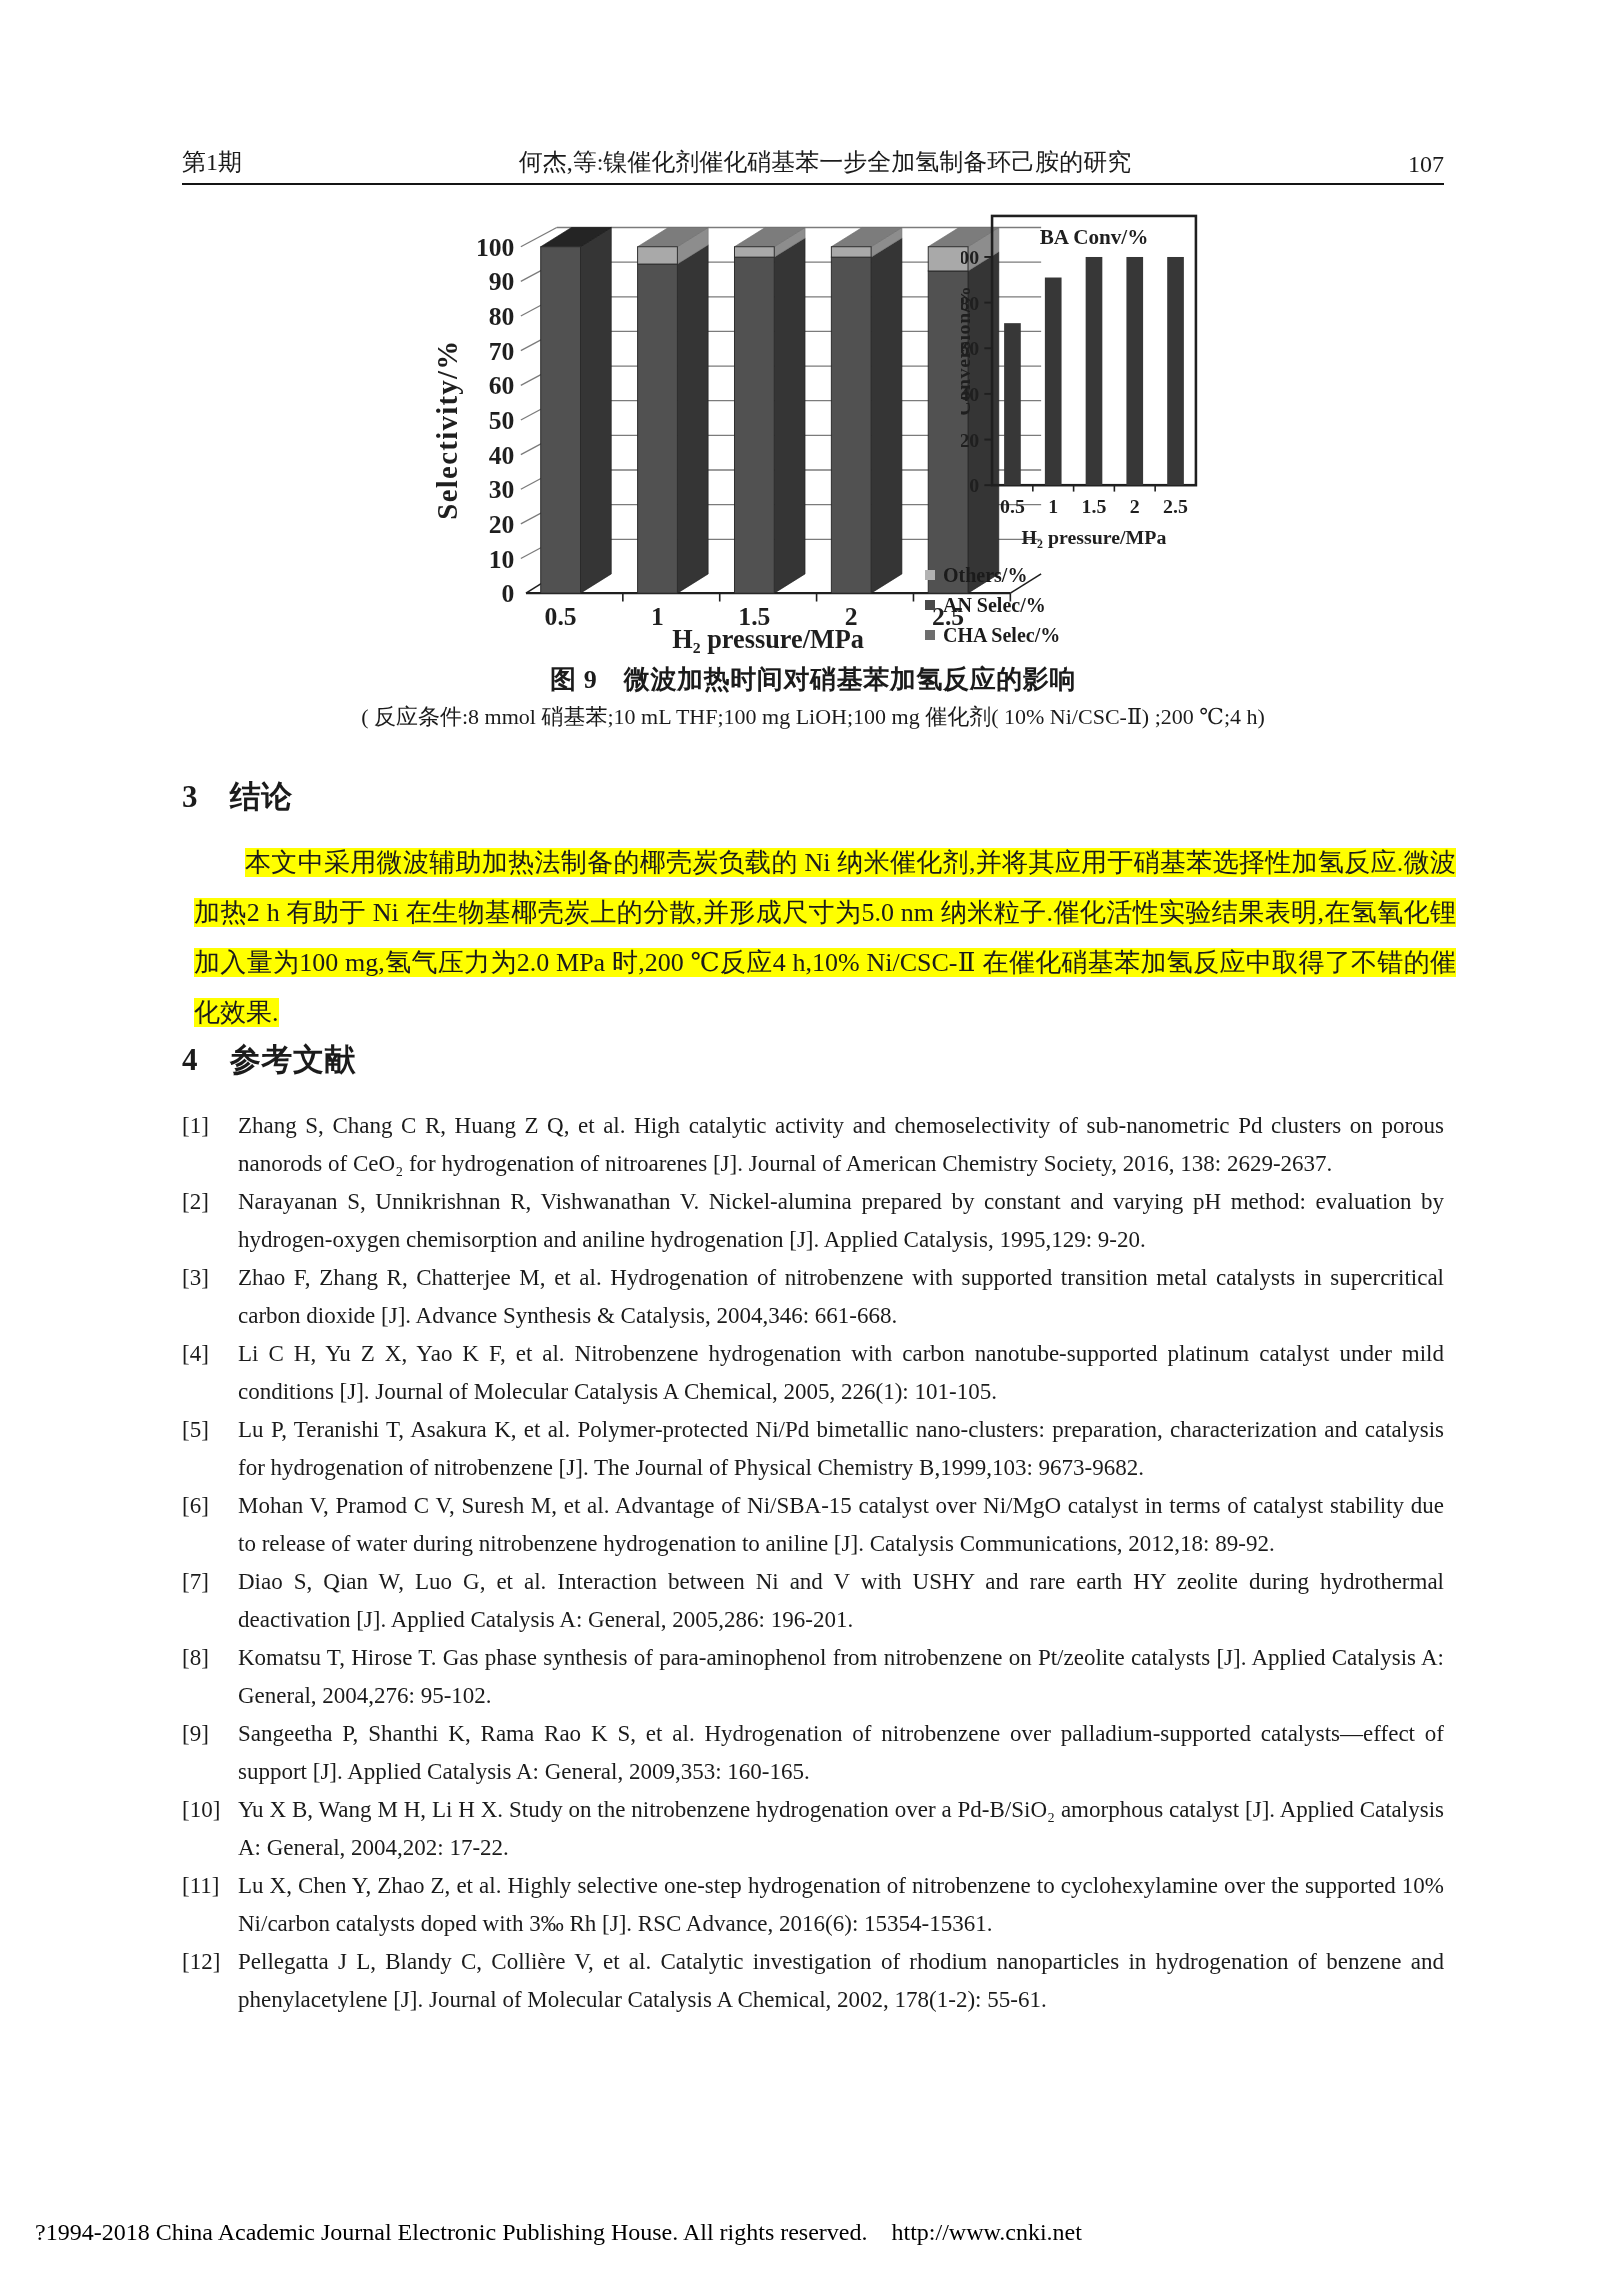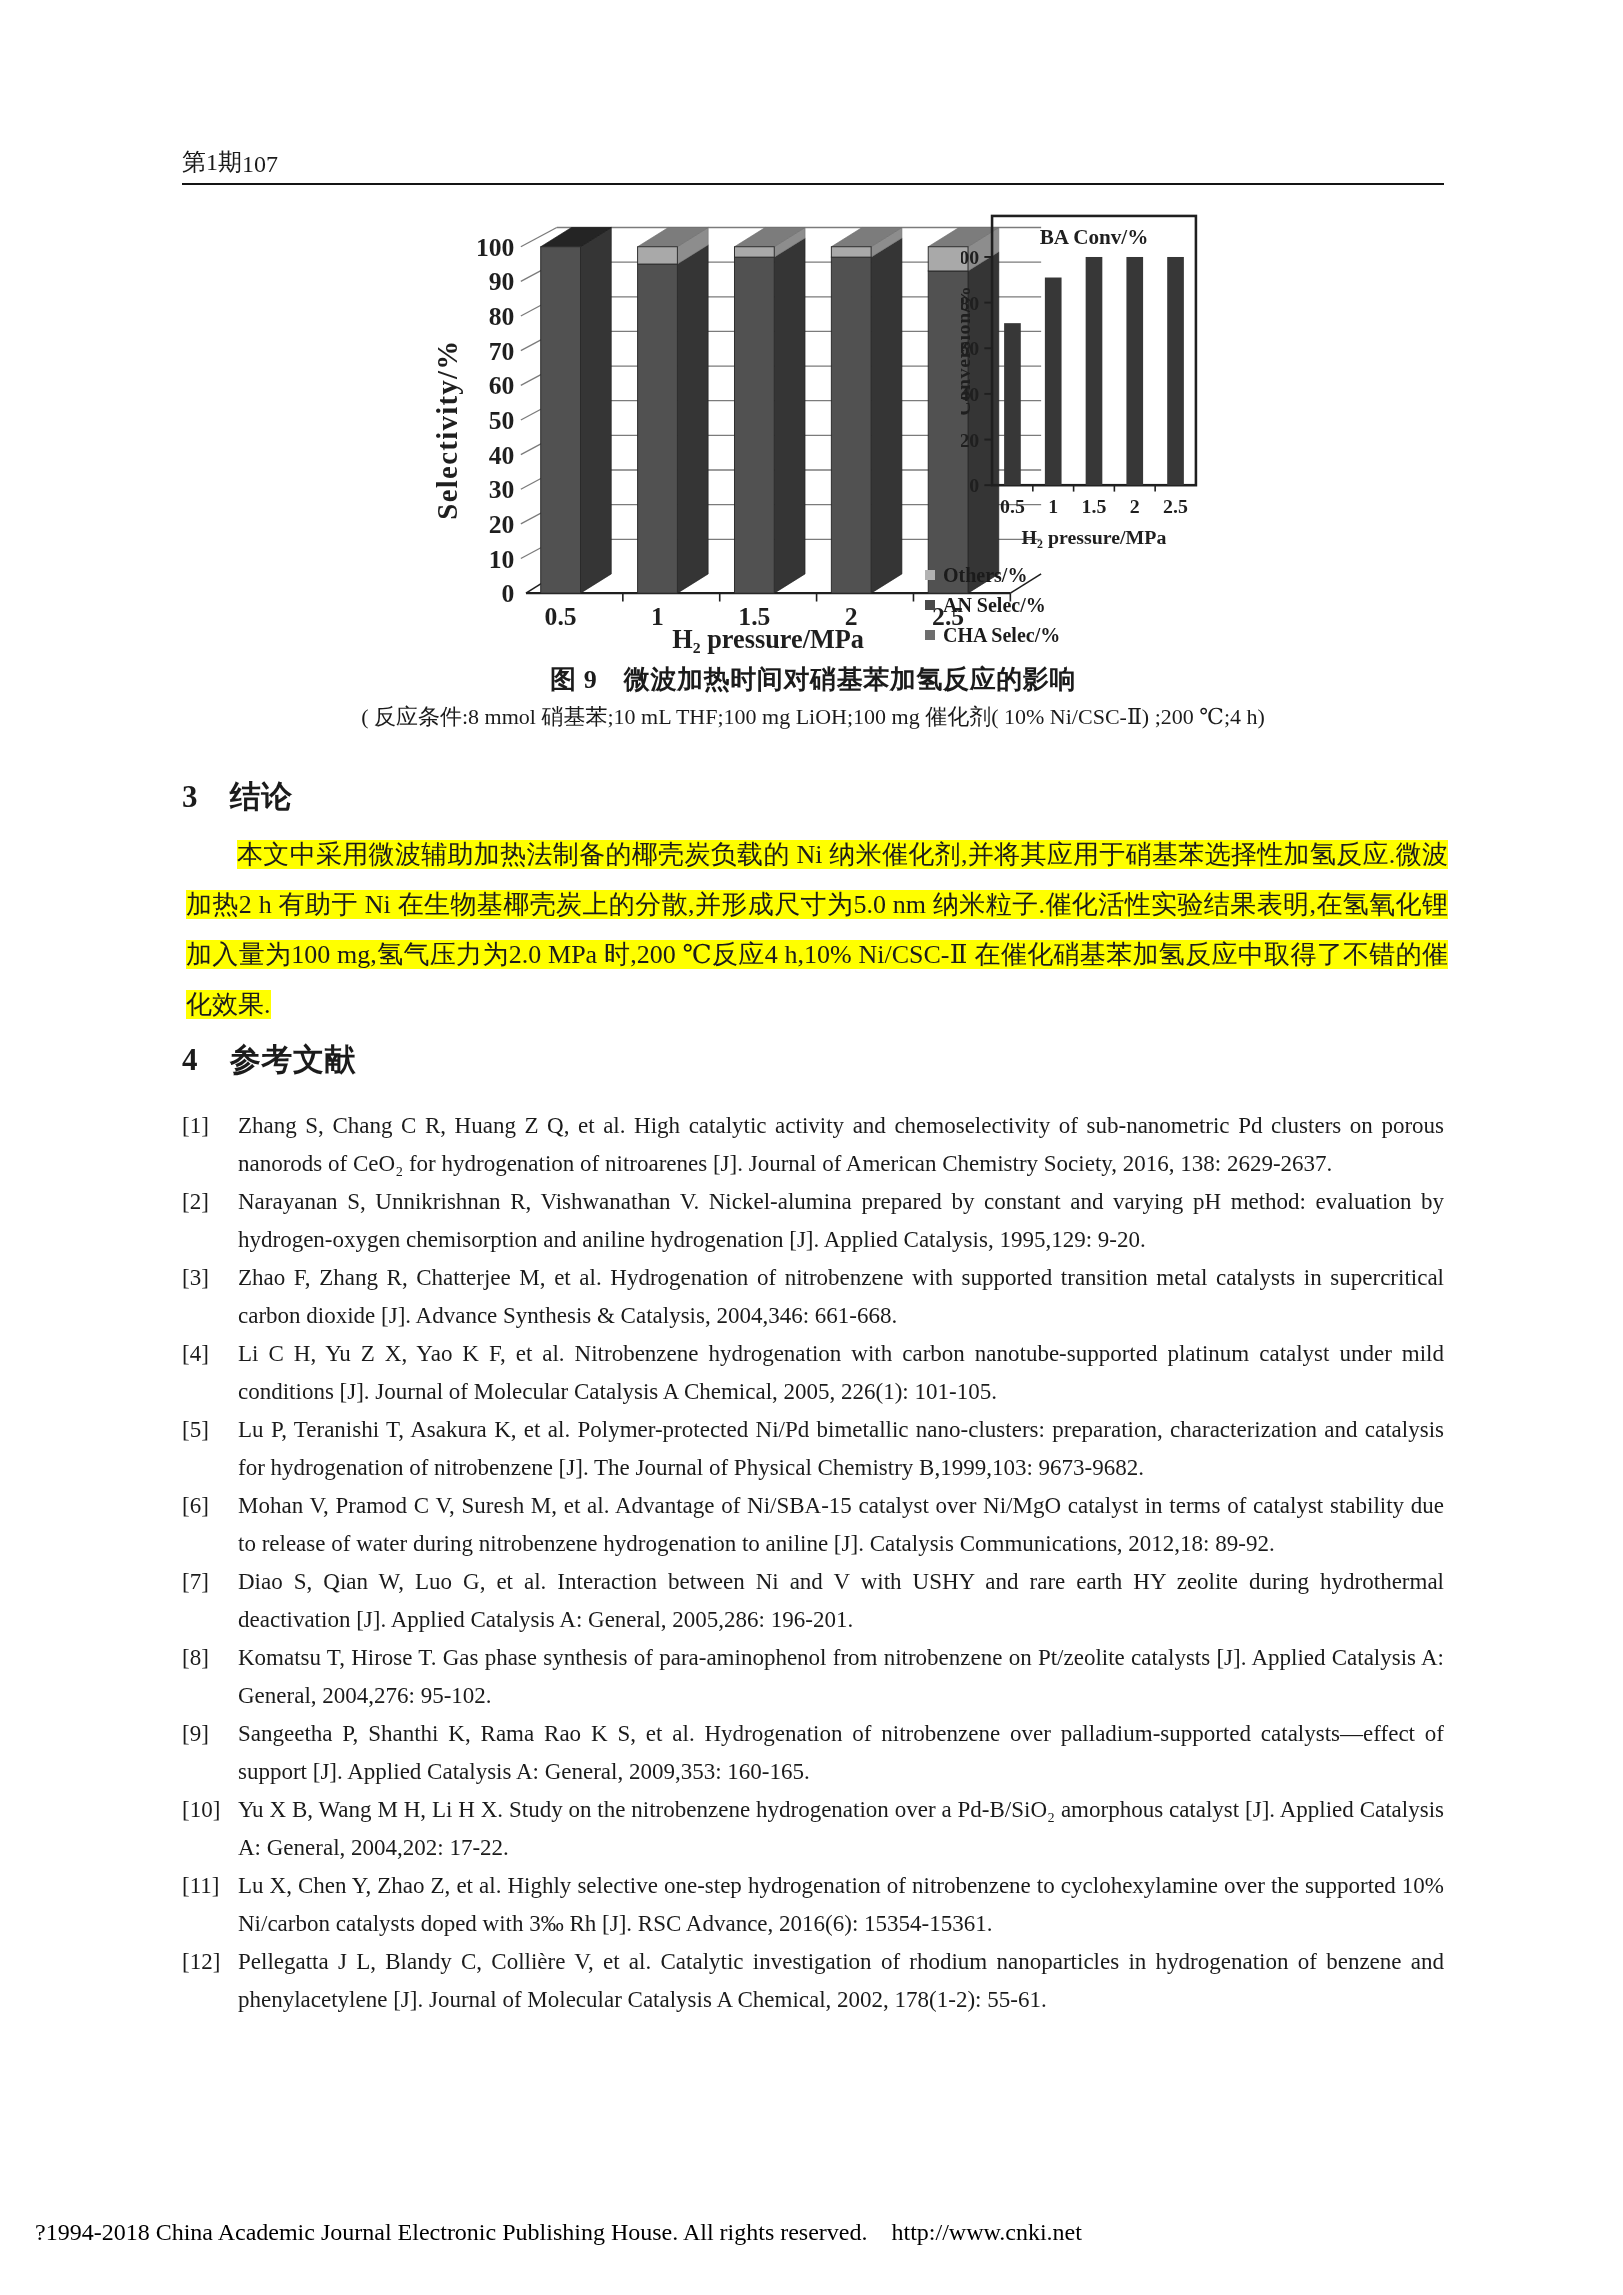--- a/index.html
+++ b/index.html
@@ -32,21 +32,21 @@
   .fig-conditions{
     position:absolute;left:182px;top:702px;width:1262px;
     text-align:center;font-size:22px;
   }
   
   .sec-heading{position:absolute;left:182px;font-size:31px;font-weight:bold;letter-spacing:0.6px;}
   #conclusion-heading{top:776px;text-align:right;}
   #references-heading{top:1039px;}
   .conclusion{
     position:absolute;left:182px;top:826px;width:1262px;
-    font-size:26px;line-height:50px;text-align:justify;text-indent:51px;margin:4px;
+    font-size:26px;line-height:50px;text-align:justify;text-indent:51px;margin:12px;
   }
   .hl{background:#ffff00;}
   .references{
     position:absolute;left:182px;top:1107px;width:1262px;
     font-size:23px;line-height:38px;
   }
   .ref{display:flex;}
   .ref-num{width:56px;flex:none;}
   .ref-text{flex:1;text-align:justify;}
   .editor-note{
@@ -56,20 +56,21 @@
   .footer{
     position:absolute;left:35px;top:2219px;font-size:24px;color:#000000;white-space:pre;
   }
   svg text{font-family:"Liberation Serif","DejaVu Serif",serif;}
 </style>
 </head>
 <body>
 
 <div class="header">
   <span>第1期</span>
+  <span class="center">何杰,等:镍催化剂催化硝基苯一步全加氢制备环己胺的研究</span>
   <span>107</span>
 </div>
 
 <div class="figure-wrap">
   <svg class="main-chart" id="main-chart" width="847" height="494" viewBox="0 0 1320 770">
       <text x="172" y="644" text-anchor="end" font-size="40" font-weight="bold" font-family="&quot;Liberation Serif&quot;,&quot;DejaVu Serif&quot;,serif" fill="#1f1f1f">0</text>
       <line x1="182" y1="576" x2="238" y2="546" stroke="#7b7b7b" stroke-width="2"></line>
       <line x1="238" y1="546" x2="993" y2="546" stroke="#7b7b7b" stroke-width="2"></line>
       <text x="172" y="590" text-anchor="end" font-size="40" font-weight="bold" font-family="&quot;Liberation Serif&quot;,&quot;DejaVu Serif&quot;,serif" fill="#1f1f1f">10</text>
       <line x1="182" y1="522" x2="238" y2="492" stroke="#7b7b7b" stroke-width="2"></line>

